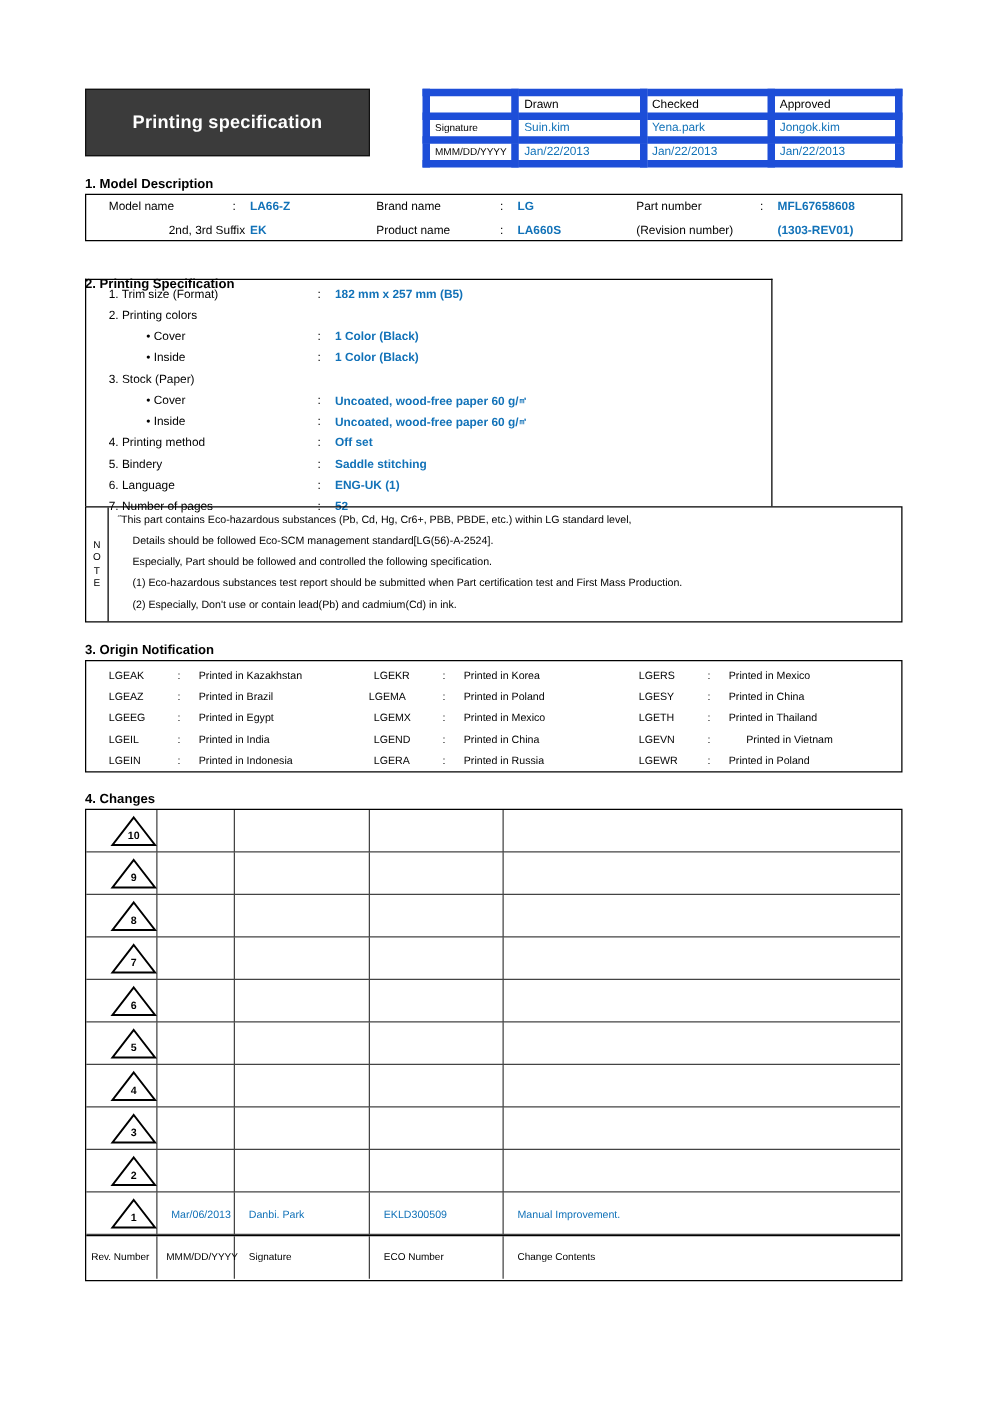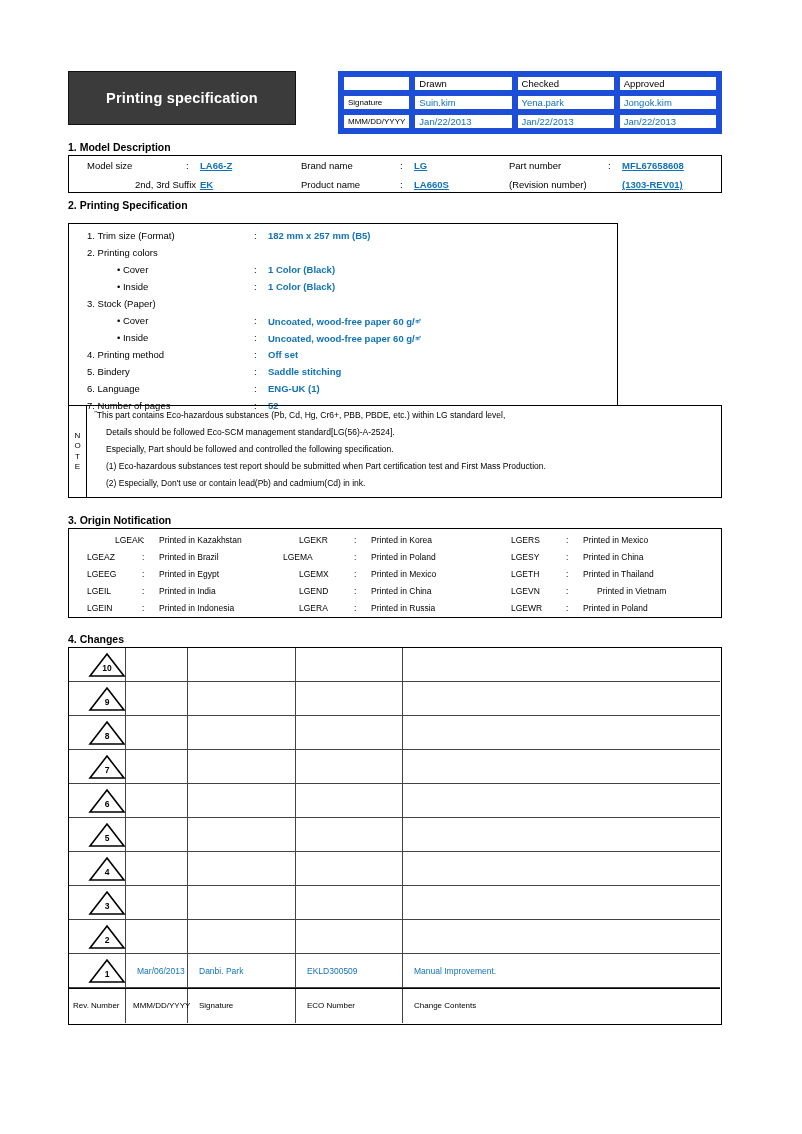--- a/index.html
+++ b/index.html
@@ -37,21 +37,21 @@
 
   
   .model-box {
     position:absolute; left:68px; top:155px; width:654px; height:38px;
     border:1.4px solid #000;
   }
   .mrow { position:absolute; left:0; width:654px; height:19px; }
   .mrow .cell { position:absolute; font-size:9.5px; line-height:19px; }
   .mrow .k { color:#000; }
   .mrow .c { color:#000; }
-  .mrow .v { color:#1272b8; font-weight:bold;text-decoration:underline; }
+  .mrow .v { color:#1272b8; font-weight:bold; }
 
   
   .spec-box {
     position:absolute; left:68px; top:223px; width:550px; height:182px;
     border:1.4px solid #000; border-bottom:none;
   }
   .srow { position:absolute; left:0; width:654px; height:17px; }
   .srow .k { position:absolute; font-size:9.5px; line-height:17px; color:#000; }
   .srow .c { position:absolute; left:185px; font-size:9.5px; line-height:17px; }
   .srow .v { position:absolute; left:199px; font-size:9.5px; line-height:17px; color:#1272b8; font-weight:bold; }
@@ -130,21 +130,21 @@
         <td class="val">Jan/22/2013</td>
       </tr>
     </tbody>
       </table>
   </div>
 
   <div class="sec-h" style="left:68px; top:141px;">1. Model Description</div>
 
   <div class="model-box">
     <div class="mrow" style="top:0;">
-      <div class="cell k" style="left:18px;">Model size</div>
+      <div class="cell k" style="left:18px;">Model name</div>
       <div class="cell c" style="left:117px;">:</div>
       <div class="cell v" style="left:131px;">LA66-Z</div>
       <div class="cell k" style="left:232px;">Brand name</div>
       <div class="cell c" style="left:331px;">:</div>
       <div class="cell v" style="left:345px;">LG</div>
       <div class="cell k" style="left:440px;">Part number</div>
       <div class="cell c" style="left:539px;">:</div>
       <div class="cell v" style="left:553px;">MFL67658608</div>
     </div>
     <div class="mrow" style="top:19px;">
@@ -152,21 +152,21 @@
       <div class="cell c" style="left:117px;">:</div>
       <div class="cell v" style="left:131px;">EK</div>
       <div class="cell k" style="left:232px;">Product name</div>
       <div class="cell c" style="left:331px;">:</div>
       <div class="cell v" style="left:345px;">LA660S</div>
       <div class="cell k" style="left:440px;">(Revision number)</div>
       <div class="cell v" style="left:553px;">(1303-REV01)</div>
     </div>
   </div>
 
-  <div class="sec-h" style="left:68px; top:199px;">2. Printing Specification</div>
+  <div class="sec-h" style="left:68px; top:221px;">2. Printing Specification</div>
 
   <div class="spec-box">
     <div id="spec-rows">
         <div class="srow" style="top: 3px;">
           <div class="k" style="left: 18px;">1. Trim size (Format)</div>
           <div class="c">:</div>
           <div class="v">182 mm x 257 mm (B5)</div>
         </div>
         <div class="srow" style="top: 20px;">
           <div class="k" style="left: 18px;">2. Printing colors</div>
@@ -231,21 +231,21 @@
         <div class="nline" style="top: 55px; left: 18px;">(1) Eco-hazardous substances test report should be submitted when Part certification test and First Mass Production.</div>
         <div class="nline" style="top: 72px; left: 18px;">(2) Especially, Don't use or contain lead(Pb) and cadmium(Cd) in ink.</div>
       </div>
   </div>
 
   <div class="sec-h" style="left:68px; top:514px;">3. Origin Notification</div>
 
   <div class="origin-box">
     <div id="origin-rows">
         <div class="orow" style="top: 3px; left: 0px; width: 651px;">
-          <span class="ocode" style="left: 18px; margin-left: 28px;">LGEAK</span>
+          <span class="ocode" style="left: 18px;">LGEAK</span>
           <span class="ocolon" style="left: 73px;">:</span>
           <span class="otext" style="left: 90px;">Printed in Kazakhstan</span>
         </div>
         <div class="orow" style="top: 20px; left: 0px; width: 651px;">
           <span class="ocode" style="left: 18px;">LGEAZ</span>
           <span class="ocolon" style="left: 73px;">:</span>
           <span class="otext" style="left: 90px;">Printed in Brazil</span>
         </div>
         <div class="orow" style="top: 37px; left: 0px; width: 651px;">
           <span class="ocode" style="left: 18px;">LGEEG</span>
@@ -261,21 +261,21 @@
           <span class="ocode" style="left: 18px;">LGEIN</span>
           <span class="ocolon" style="left: 73px;">:</span>
           <span class="otext" style="left: 90px;">Printed in Indonesia</span>
         </div>
         <div class="orow" style="top: 3px; left: 0px; width: 651px;">
           <span class="ocode" style="left: 230px;">LGEKR</span>
           <span class="ocolon" style="left: 285px;">:</span>
           <span class="otext" style="left: 302px;">Printed in Korea</span>
         </div>
         <div class="orow" style="top: 20px; left: 0px; width: 651px;">
-          <span class="ocode" style="left: 214px;">LGEMA</span>
+          <span class="ocode" style="left: 226px;">LGEMA</span>
           <span class="ocolon" style="left: 285px;">:</span>
           <span class="otext" style="left: 302px;">Printed in Poland</span>
         </div>
         <div class="orow" style="top: 37px; left: 0px; width: 651px;">
           <span class="ocode" style="left: 230px;">LGEMX</span>
           <span class="ocolon" style="left: 285px;">:</span>
           <span class="otext" style="left: 302px;">Printed in Mexico</span>
         </div>
         <div class="orow" style="top: 54px; left: 0px; width: 651px;">
           <span class="ocode" style="left: 230px;">LGEND</span>

